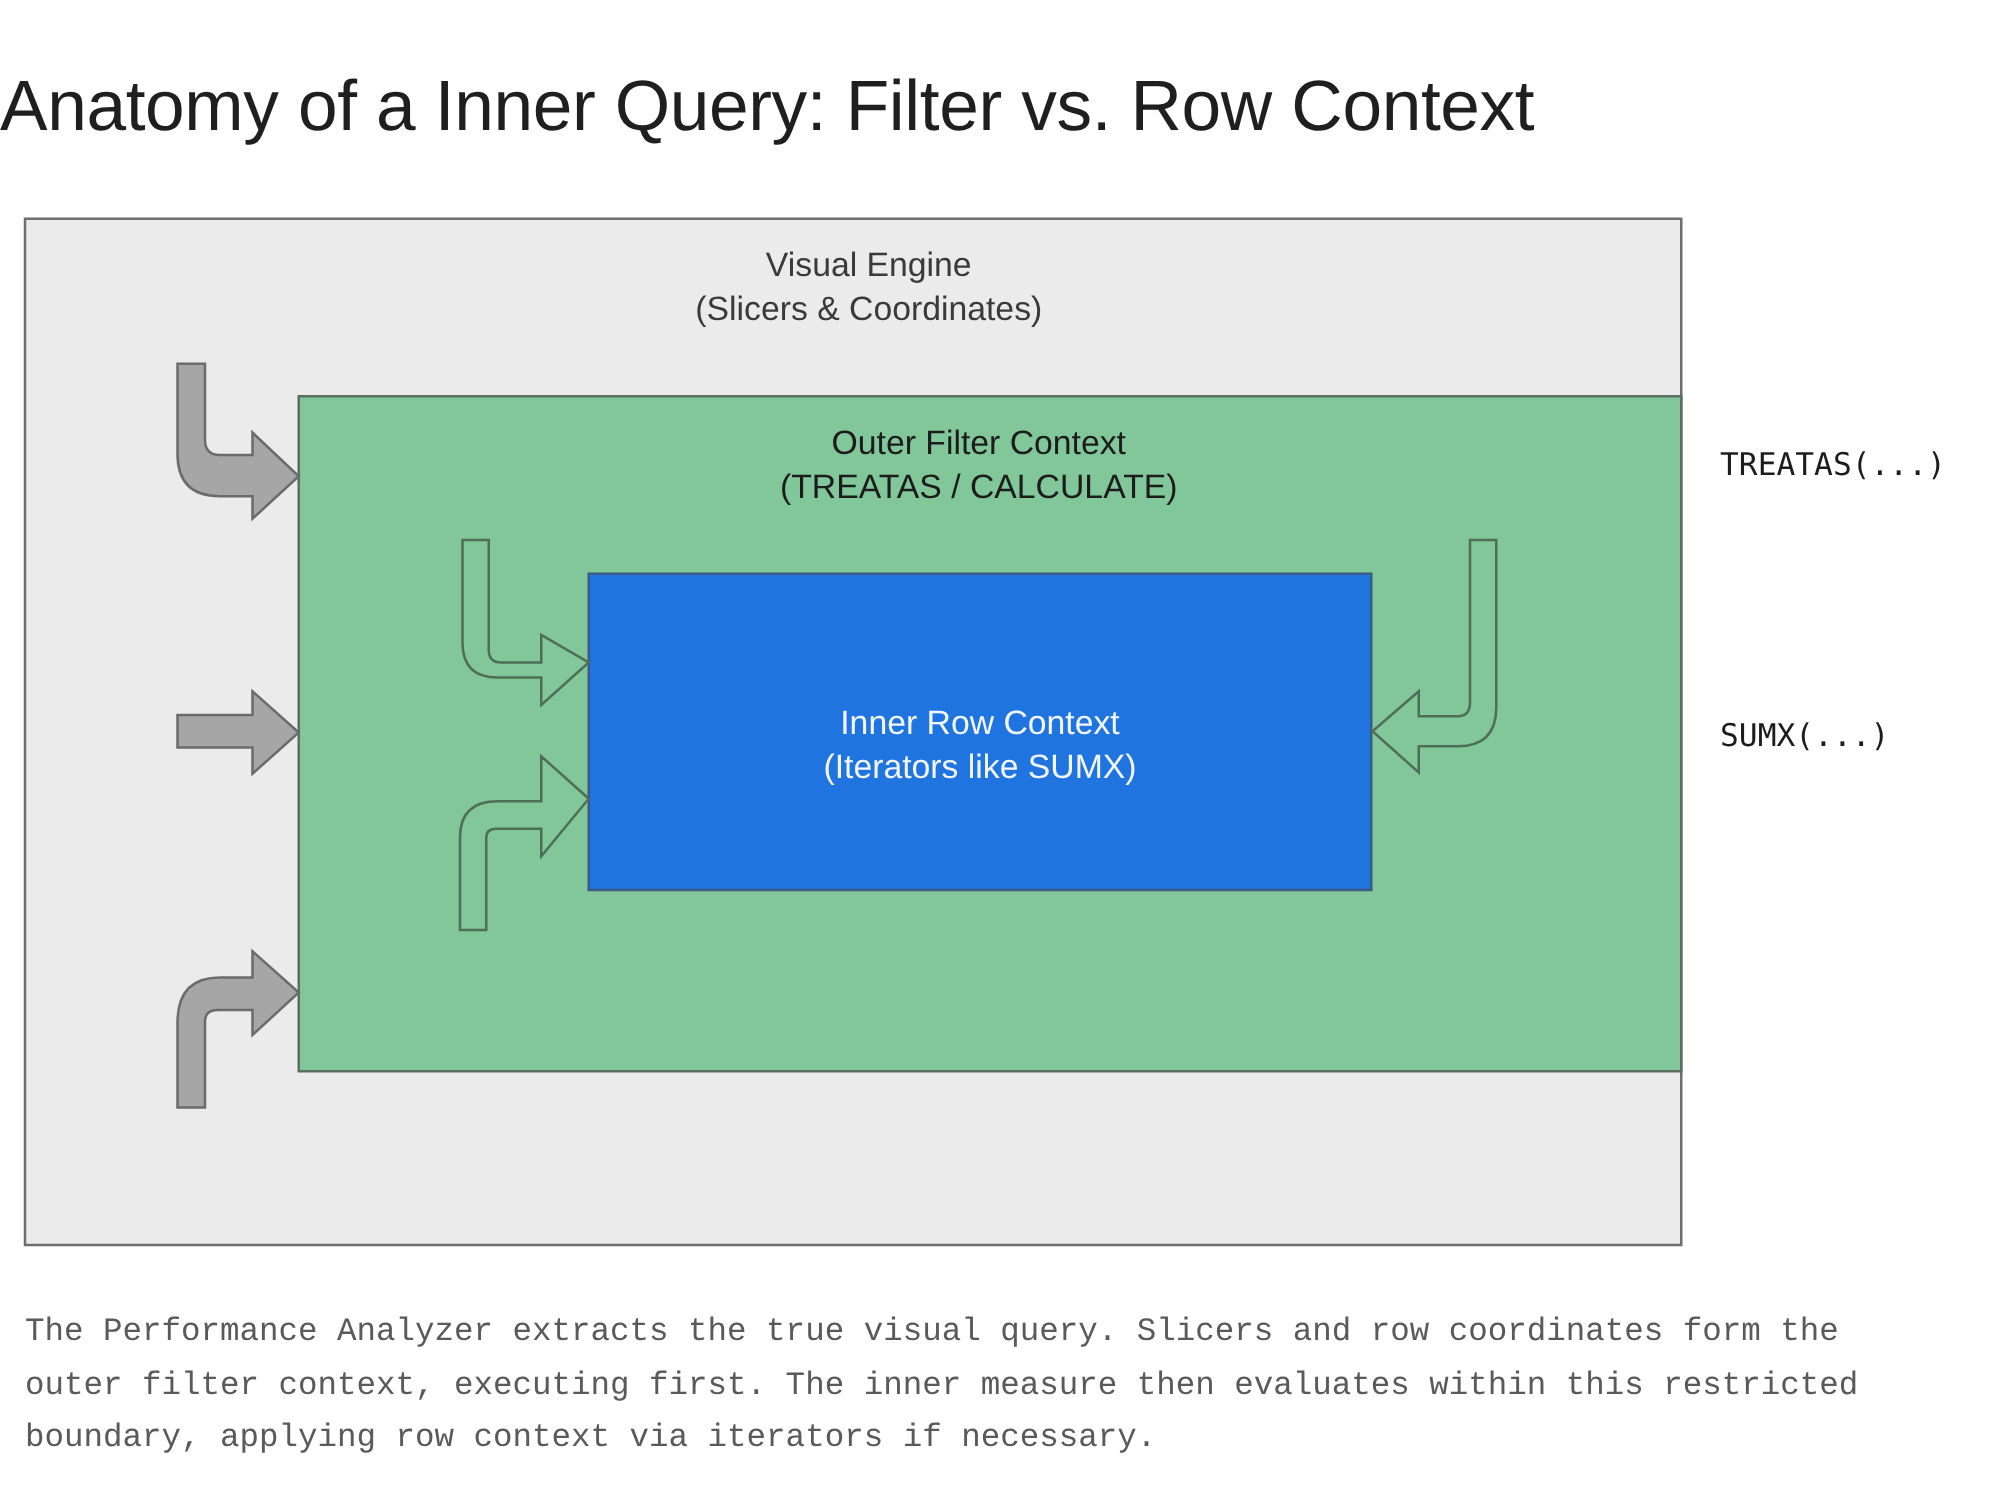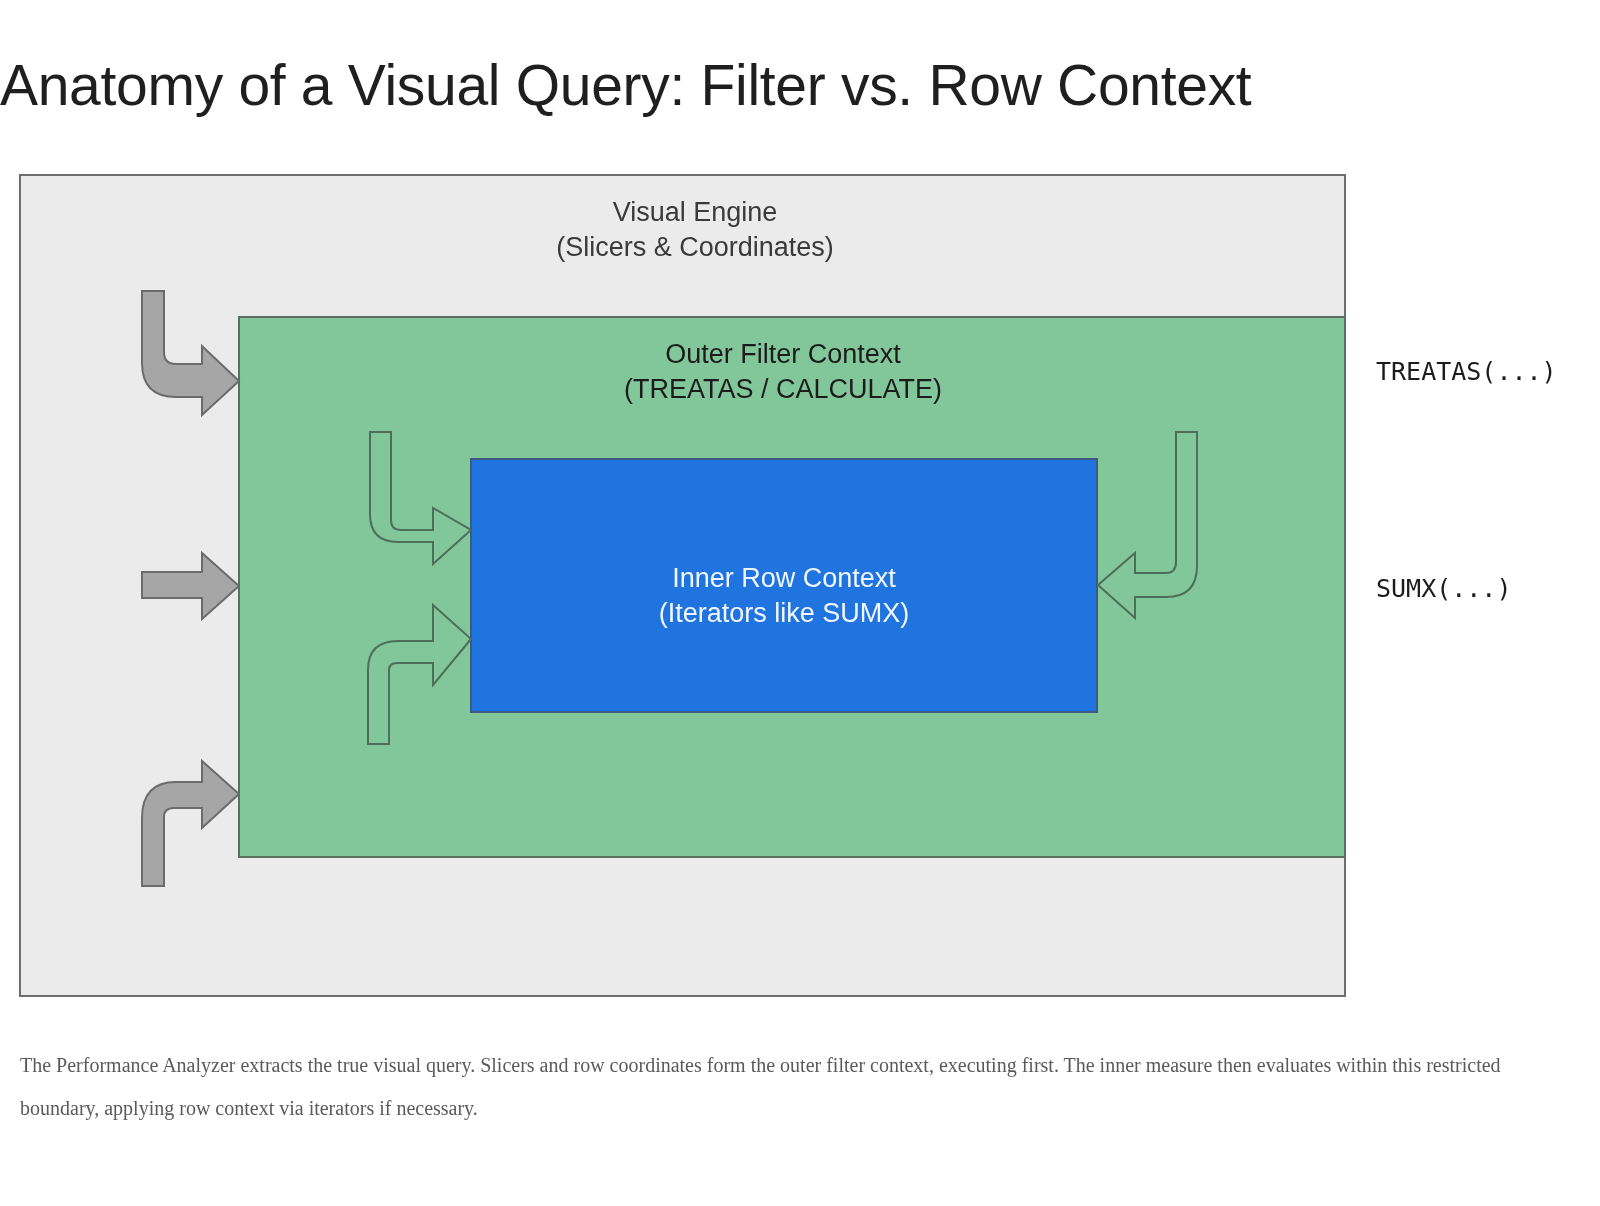--- a/index.html
+++ b/index.html
@@ -5,27 +5,27 @@
   html, body { margin: 0; padding: 0; background: #ffffff; }
   body { width: 1600px; height: 1206px; position: relative; overflow: hidden;
          font-family: "Liberation Sans", "DejaVu Sans", sans-serif; }
   .title { position: absolute; left: 0; top: 52px; margin: 0;
            font-size: 57px; font-weight: 400; color: #1f1f1f; letter-spacing: -0.3px;
            font-family: "Liberation Sans", sans-serif; white-space: nowrap; }
   svg.diagram { position: absolute; left: 0; top: 0; }
   .lbl { font-family: "Liberation Sans", sans-serif; }
   .code { font-family: "DejaVu Sans Mono", "Liberation Mono", monospace; }
   .caption { position: absolute; left: 20px; top: 1044px; width: 1540px; margin: 0;
-             font-size: 20px; line-height: 42.5px; color: #5a5a5a;
-             font-family: Liberation Serif, serif; }
+             font-size: 26px; line-height: 42.5px; color: #5a5a5a;
+             font-family: Liberation Mono, monospace; }
 </style>
 </head>
 <body>
 
-<h1 class="title">Anatomy of a Visual Query: Filter vs. Row Context</h1>
+<h1 class="title">Anatomy of a Inner Query: Filter vs. Row Context</h1>
 
 <svg class="diagram" width="1600" height="1030" viewBox="0 0 1600 1030">
 
   <rect x="20" y="175" width="1325" height="821" stroke="#6e6e6e" stroke-width="2" fill="#ebebeb"></rect>
   <text class="lbl" x="695" y="221" text-anchor="middle" font-size="27" fill="#3a3a3a">Visual Engine</text>
   <text class="lbl" x="695" y="256" text-anchor="middle" font-size="27" fill="#3a3a3a">(Slicers &amp; Coordinates)</text>
 
   <rect x="239" y="317" width="1106" height="540" stroke="#5c6e62" stroke-width="2" fill="#81c79a"></rect>
   <text class="lbl" x="783" y="363" text-anchor="middle" font-size="27" fill="#1c1c1c">Outer Filter Context</text>
   <text class="lbl" x="783" y="398" text-anchor="middle" font-size="27" fill="#1c1c1c">(TREATAS / CALCULATE)</text>

